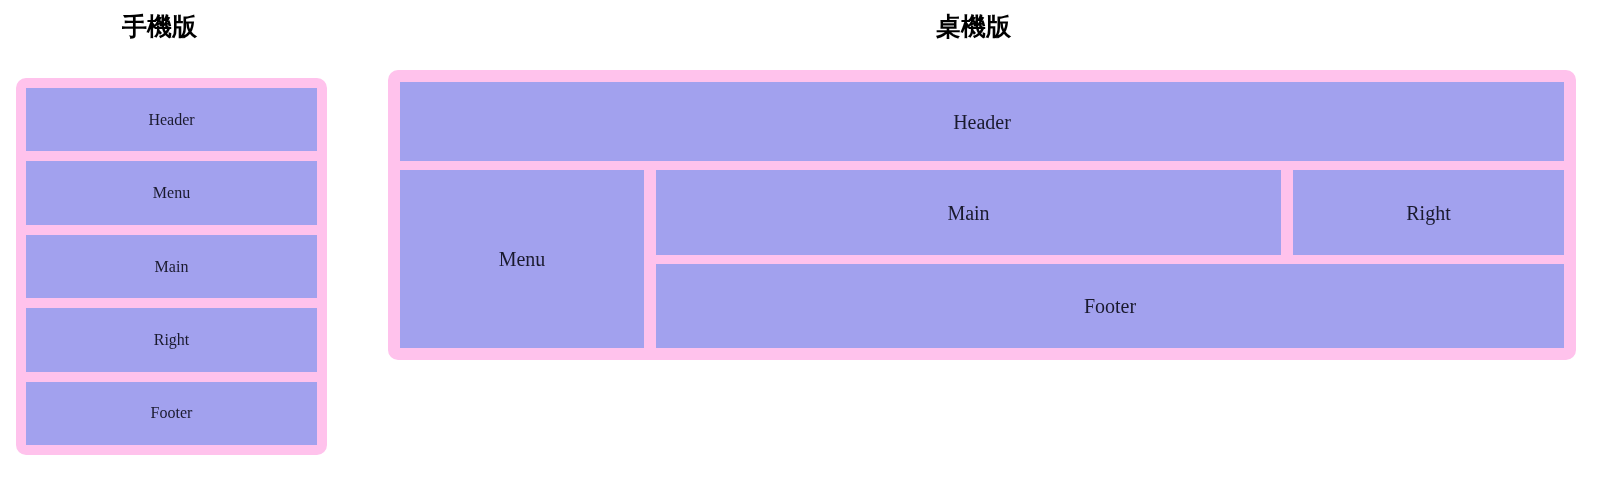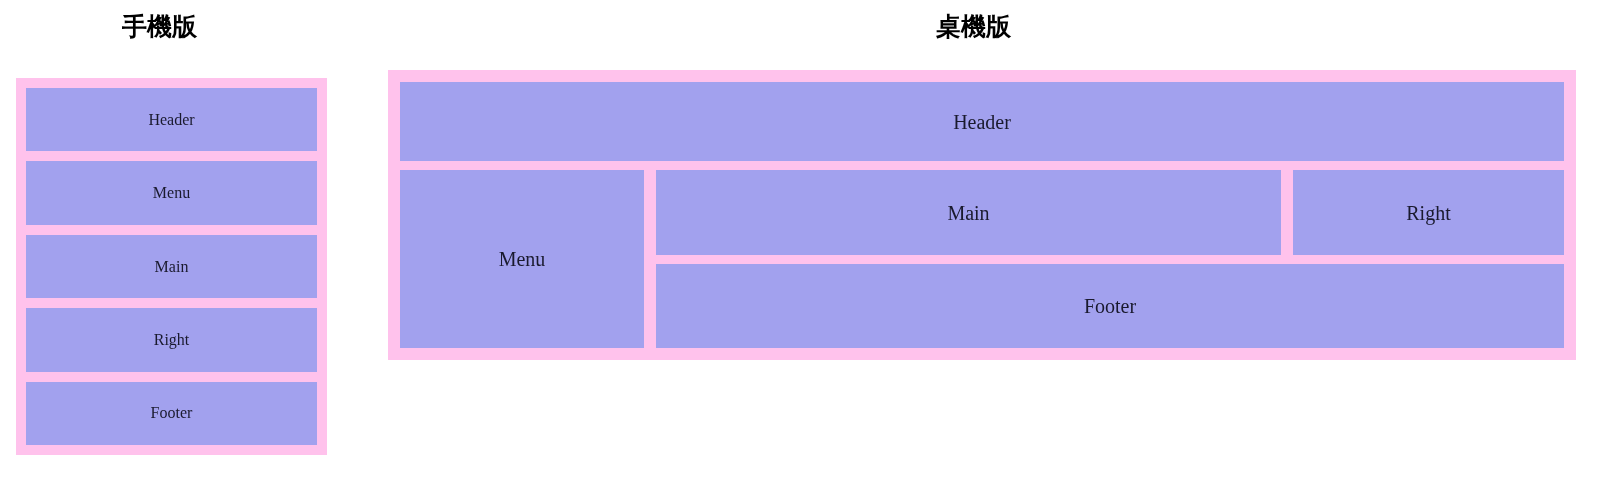--- a/index.html
+++ b/index.html
@@ -26,20 +26,21 @@
     line-height: 1;
   }
   #heading-mobile { left: 122px; top: 14px; }
   #heading-desktop { left: 936px; top: 14px; }
 
   
   .wrap {
     position: absolute;
     background: var(--pink);
     box-sizing: border-box;
+    border-radius: 10px;
   }
   .cell {
     background: var(--purple);
     box-sizing: border-box;
     display: flex;
     align-items: center;
     justify-content: center;
     color: #1a1a2e;
     line-height: 1;
   }

